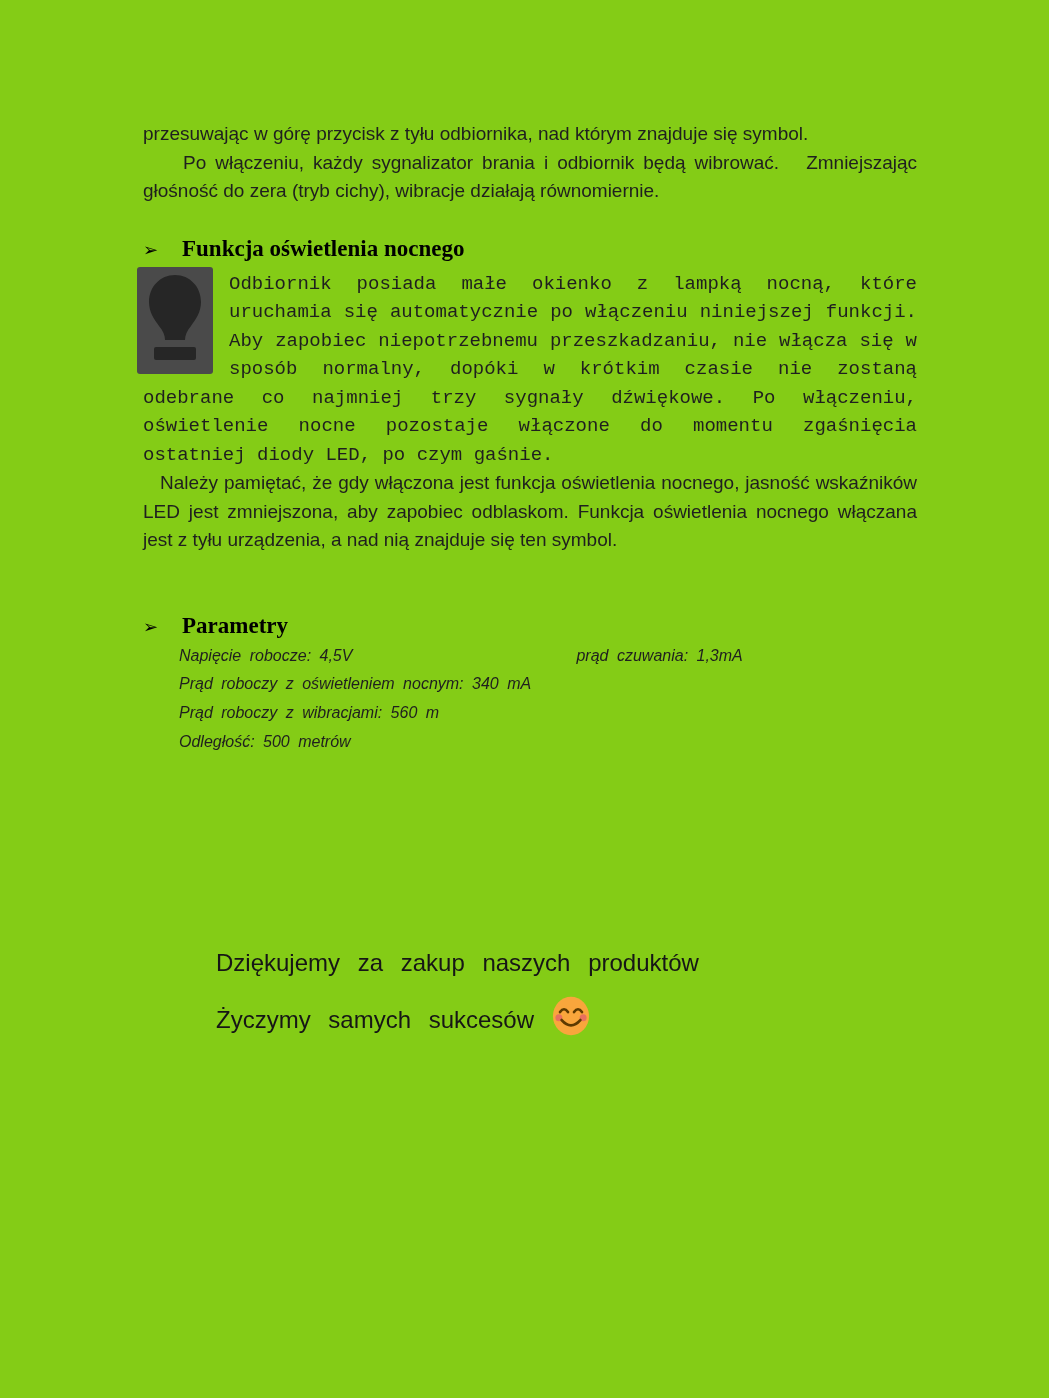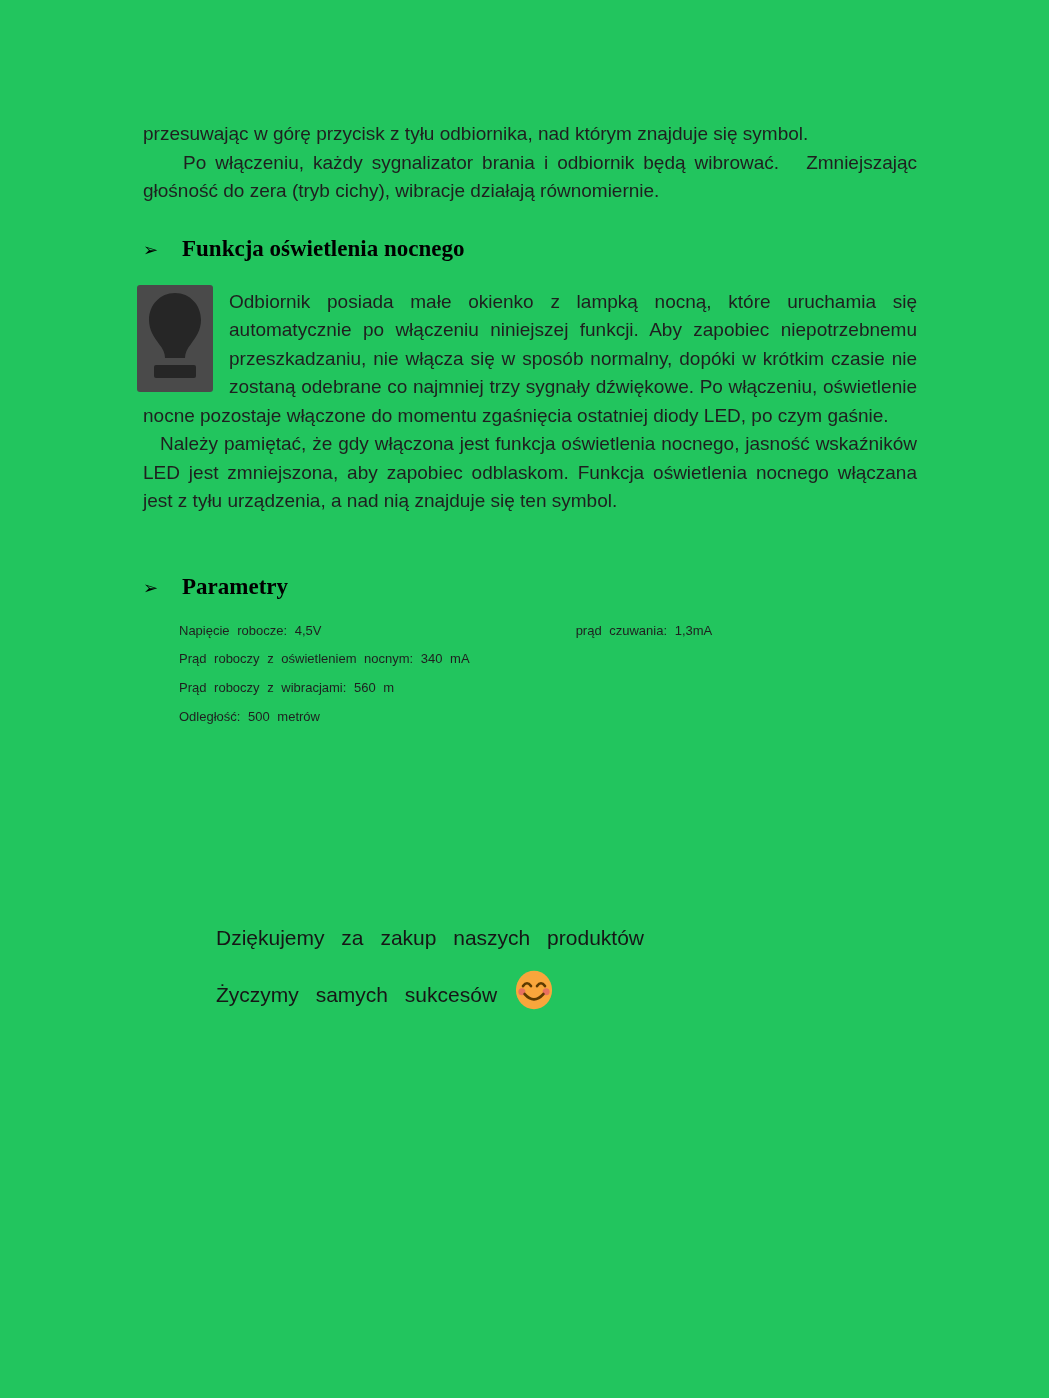--- a/index.html
+++ b/index.html
@@ -9,21 +9,21 @@
   body {
     width: 1049px; height: 1398px;
     overflow: hidden;
     font-family: "Liberation Sans", sans-serif;
     color: #1f1f1f;
   }
   .page {
     box-sizing: border-box;
     width: 1049px; height: 1398px;
     padding: 120px 132px 0 143px;
-    background: #22c55e;
+    background: #84cc16;
   }
   .body-text {
     font-size: 19px;
     line-height: 28.5px;
     margin: 0;
   }
   .justify { text-align: justify; text-justify: inter-word; }
   .indent-tab   { text-indent: 40px; }
   .indent-small { text-indent: 17px; }
 
@@ -39,47 +39,48 @@
   }
   .heading .bullet {
     font-family: "DejaVu Sans", sans-serif;
     font-weight: normal;
     font-size: 18px;
     width: 39px;
     flex: 0 0 39px;
   }
   .heading-parameters { margin-top: 56px; }
 
-  .icon-para { margin-top: 23px; }
+  .icon-para { margin-top: 5px; font-family: Liberation Mono, monospace; }
   .bulb-icon {
     float: left;
     width: 76px; height: 107px;
     margin: -3px 16px 6px -6px;
   }
   .bulb-icon svg { display: block; width: 76px; height: 107px; }
 
   .para-after-icon { margin-top: 0; }
 
   .params {
-    margin-top: 14px;
+    margin-top: 0;
     padding-left: 36px;
-    font-size: 13px;
+    font-size: 16px;
     line-height: 28.7px;
     word-spacing: 4px;
     color: #1f1f1f;
+    font-style: italic;
   }
   .param-row { white-space: nowrap; }
   .param-left {
     display: inline-block;
     width: 389px;
   }
 
   .closing {
     margin: 178px 0 0 73px;
-    font-size: 21px;
+    font-size: 24px;
     line-height: 57px;
     word-spacing: 11px;
     color: #161616;
   }
   .closing p { margin: 0; }
   .emoji {
     display: inline-block;
     width: 42px; height: 42px;
     margin-left: 16px;
     vertical-align: -9px;

